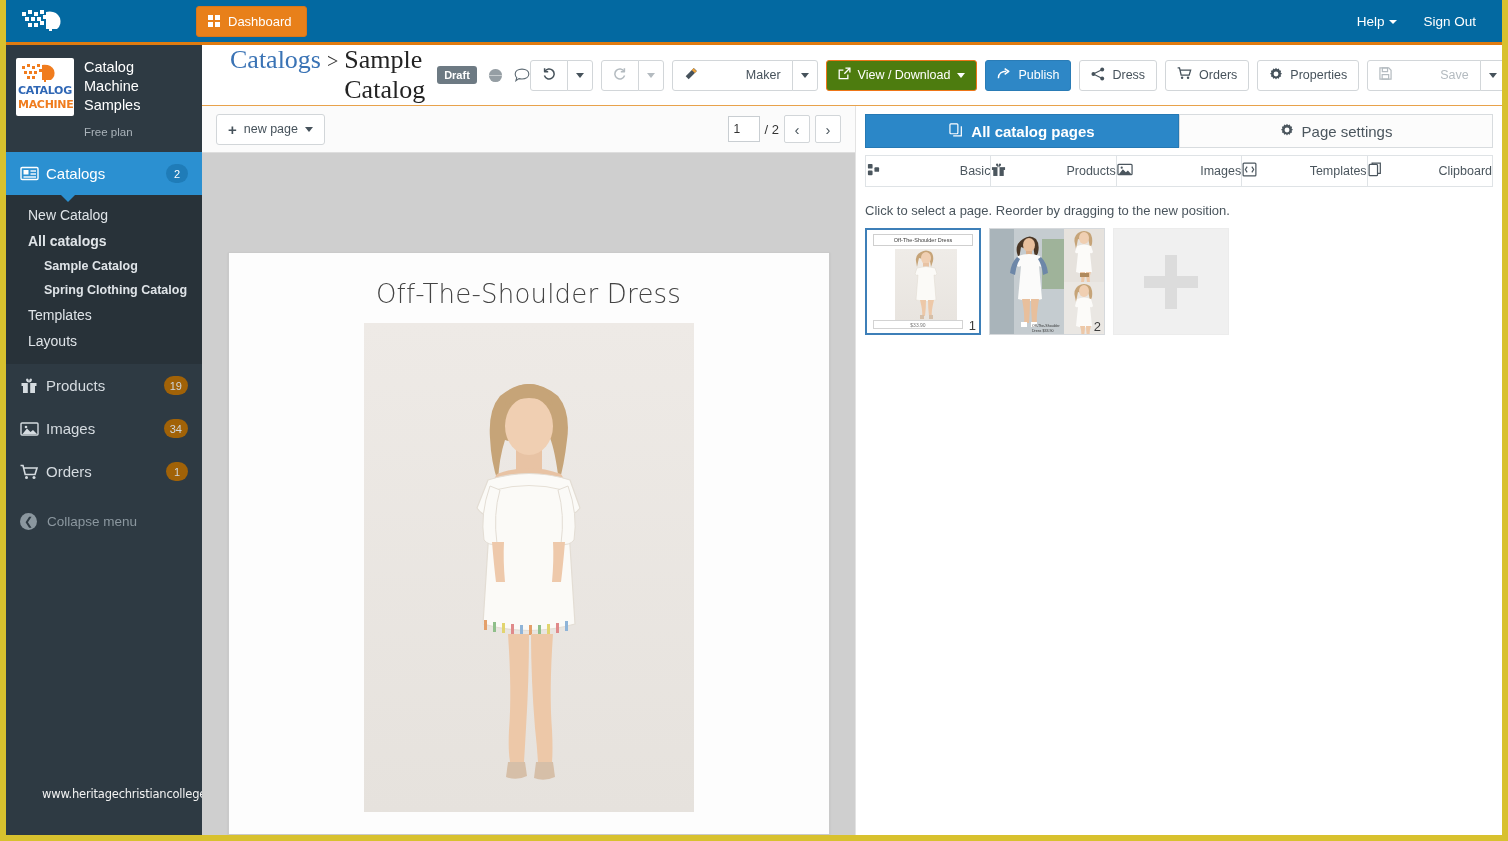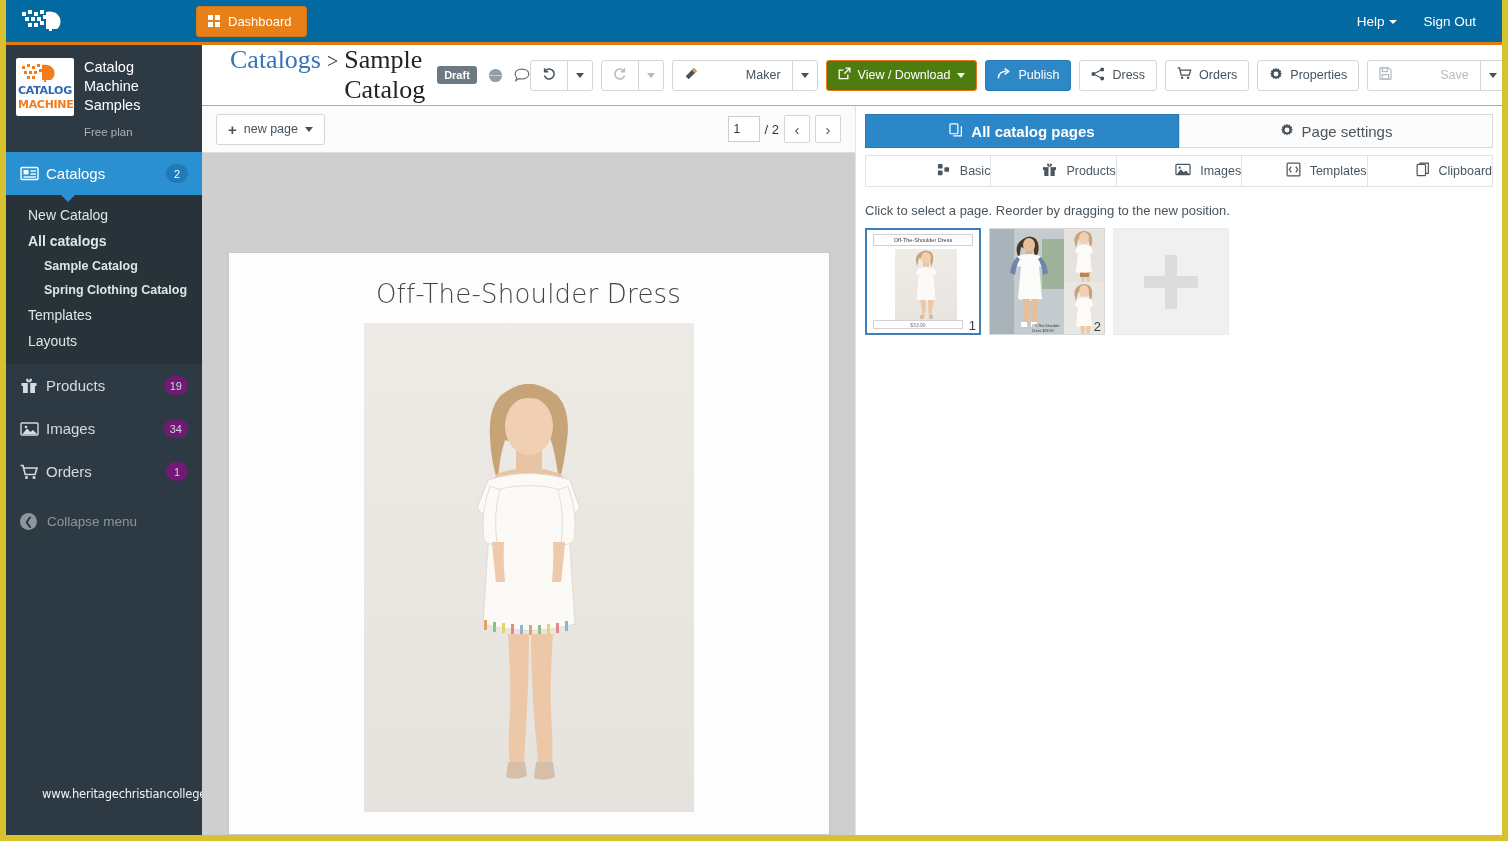--- a/index.html
+++ b/index.html
@@ -98,21 +98,21 @@
   }
   .nav-row.active { background: #2b90d1; color: #fff; }
   .nav-row.active::after {
     content:""; position:absolute; left: 54px; bottom: -7px;
     border-left: 8px solid transparent; border-right: 8px solid transparent;
     border-top: 8px solid #2b90d1;
   }
   .nav-ico { width: 26px; flex: none; display:flex; align-items:center; color: inherit; }
   .nav-label { flex: 1; }
   .badge {
-    background: #701a75; color: #cfd6dc; font-size: 11px;
+    background: #a16207; color: #cfd6dc; font-size: 11px;
     min-width: 22px; height: 19px; border-radius: 10px;
     display: flex; align-items: center; justify-content: center;
     padding: 0 6px;
   }
   .nav-row.active .badge { background: #1f7cb8; color:#fff; }
 
   .submenu { background: #283239; padding: 7px 0 10px 0; }
   .sub-item {
     padding: 5px 6px 5px 22px; font-size: 14px; color: #dfe4e8; cursor: pointer;
   }
@@ -228,21 +228,21 @@
   }
   .rp-tabs { display:flex; padding: 8px 9px 0 9px; gap:0; }
   .rp-tab {
     flex:1; height:34px; display:flex; align-items:center; justify-content:center;
     gap:8px; font-size:15px; cursor:pointer;
     border:1px solid #d8dcdf; background:#fcfcfc; color:#4b565e;
   }
   .rp-tab.active { background:#2b87c8; border-color:#2679b4; color:#fff; font-weight:bold; }
   .rp-subtabs { display:flex; padding: 7px 9px 0 9px; }
   .rp-subtab {
-    flex:1; height:32px; display:flex; align-items:center; justify-content:flex-end;
+    flex:1; height:32px; display:flex; align-items:center; justify-content:space-between;
     gap:9px; font-size:12.5px; color:#4b565e; cursor:pointer;
     border:1px solid #dfe3e6; background:#fff; margin-left:-1px;
   }
   .rp-subtab:first-child { margin-left:0; }
   .rp-hint { padding: 16px 9px 10px 9px; font-size:13px; color:#4a555d; }
   .thumbs { display:flex; gap:8px; padding: 0 9px; }
   .thumb {
     width:116px; height:107px; border:1px solid #d6d9dc; background:#fff;
     position:relative; cursor:pointer; overflow:hidden;
   }

